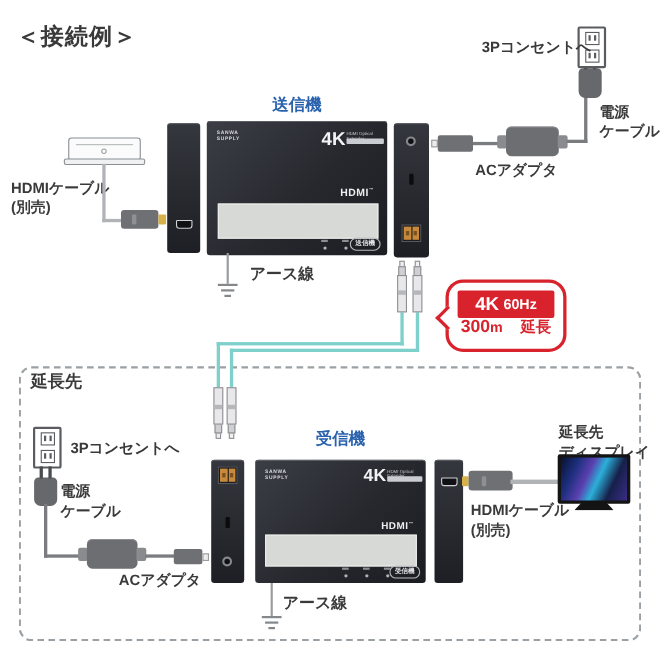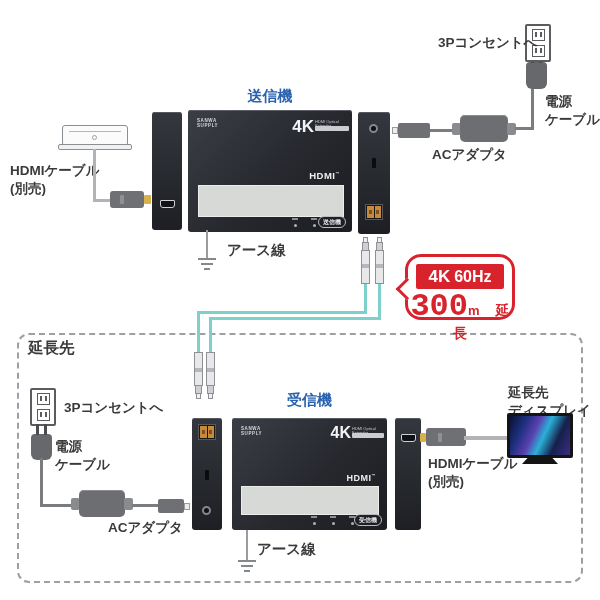--- a/index.html
+++ b/index.html
@@ -72,38 +72,39 @@
   .player .slotline{position:absolute;left:6px;right:6px;top:5px;height:1px;background:#b5b8ba;}
   .player .btn{position:absolute;left:50%;top:9px;width:5px;height:5px;margin-left:-3px;border:1px solid #9aa0a4;border-radius:50%;box-sizing:border-box;}
   .playerbase{position:absolute;background:#f1f1f1;border:1.5px solid #8a8f94;border-radius:2px;box-sizing:border-box;}
   
   .badge{position:absolute;background:#ffffff;border:3.5px solid #d8232d;border-radius:16px;box-sizing:border-box;}
   .badge .tail{position:absolute;left:-9px;top:24px;width:13px;height:13px;background:#ffffff;
                border-left:3.5px solid #d8232d;border-bottom:3.5px solid #d8232d;transform:rotate(45deg);}
   .badge .row1{position:relative;margin:7px 8px 0;height:25px;background:#d8232d;border-radius:2px;
                display:flex;align-items:center;justify-content:center;color:#fff;font-weight:bold;}
   .badge .row1 .big{font-size:17px;}
-  .badge .row1 .sm{font-size:16px;margin-left:4px;}
+  .badge .row1 .sm{font-size:13px;margin-left:4px;}
   .badge .row2{position:relative;text-align:center;color:#d8232d;font-weight:bold;margin-top:0px;line-height:1.1;}
-  .badge .row2 .n{font-size:32px;font-family:Liberation Mono, monospace;}
+  .badge .row2 .n{font-size:16px;}
   .badge .row2 .u{font-size:13px;}
   .badge .row2 .e{font-size:14px;margin-left:16px;text-align:right;}
   
   .zone{position:absolute;border:2px dashed #9aa0a4;border-radius:12px;box-sizing:border-box;}
   
   .tv{position:absolute;background:#141414;border-radius:2px;padding:3px;box-sizing:border-box;}
   .tv .scr{width:100%;height:100%;background:
       linear-gradient(115deg,#0a1230 0%,#1d2f7e 22%,#5a3fae 40%,#2bb0d8 55%,#16204a 75%,#3a2d86 100%);}
   .tvstand{position:absolute;background:#141414;clip-path:polygon(18% 0,82% 0,100% 100%,0 100%);}
 </style>
 </head>
 <body>
 
 <div id="canvas">
 
+  <div class="lbl title" style="left:15px;top:20px;">＜接続例＞</div>
 
   <div class="zone" style="left:17px;top:333px;width:566px;height:250px;"></div>
   <div class="lbl" style="left:28px;top:338px;font-size:15.5px;">延長先</div>
 
   <div class="player" style="left:62px;top:125px;width:66px;height:21px;">
     <i class="slotline"></i>
       <i class="btn"></i>
   </div>
   <div class="playerbase" style="left:58px;top:144px;width:74px;height:6px;"></div>
 

